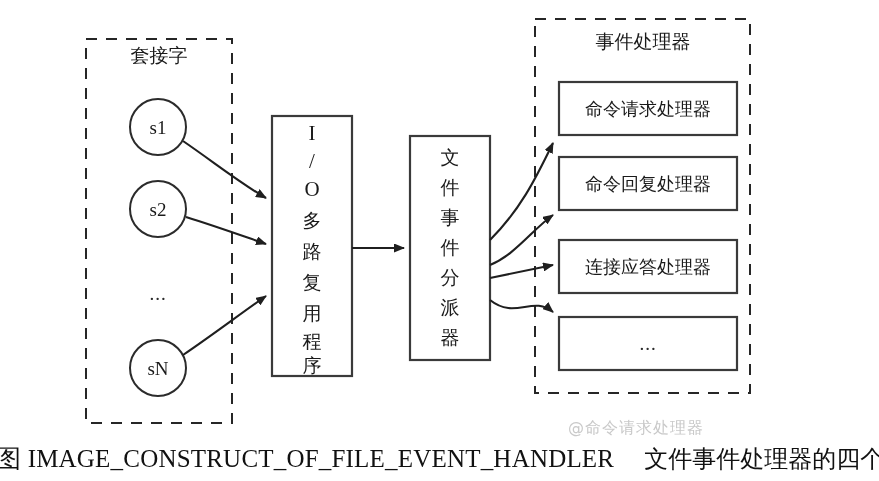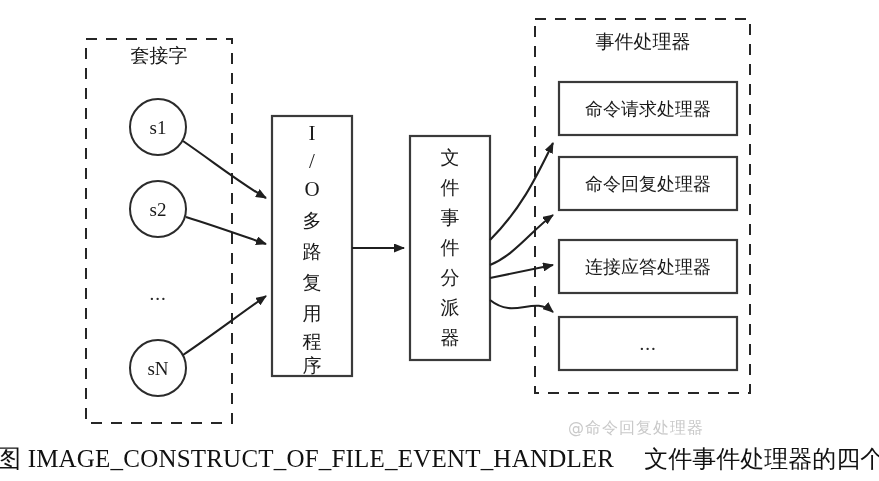--- a/index.html
+++ b/index.html
@@ -212,19 +212,19 @@
     </g>
 
     <g>
       <path class="conn" d="M490,240 C520,210 535,180 553,143" marker-end="url(#arrowhead)"></path>
       <path class="conn" d="M490,265 C515,255 533,229 553,215" marker-end="url(#arrowhead)"></path>
       <path class="conn" d="M490,278 L553,265" marker-end="url(#arrowhead)"></path>
       <path class="conn" d="M490,300 C515,320 533,295 553,312" marker-end="url(#arrowhead)"></path>
     </g>
   </svg>
 
-  <div class="watermark">@命令回复处理器</div>
+  <div class="watermark">@命令请求处理器</div>
 
   <div class="caption-row">
     <span class="caption-id"><span>图</span>&nbsp;<span>IMAGE_CONSTRUCT_OF_FILE_EVENT_HANDLER</span></span>
     <span class="caption-cn">文件事件处理器的四个组成部分</span>
   </div>
 </div>
 
 </body></html>

